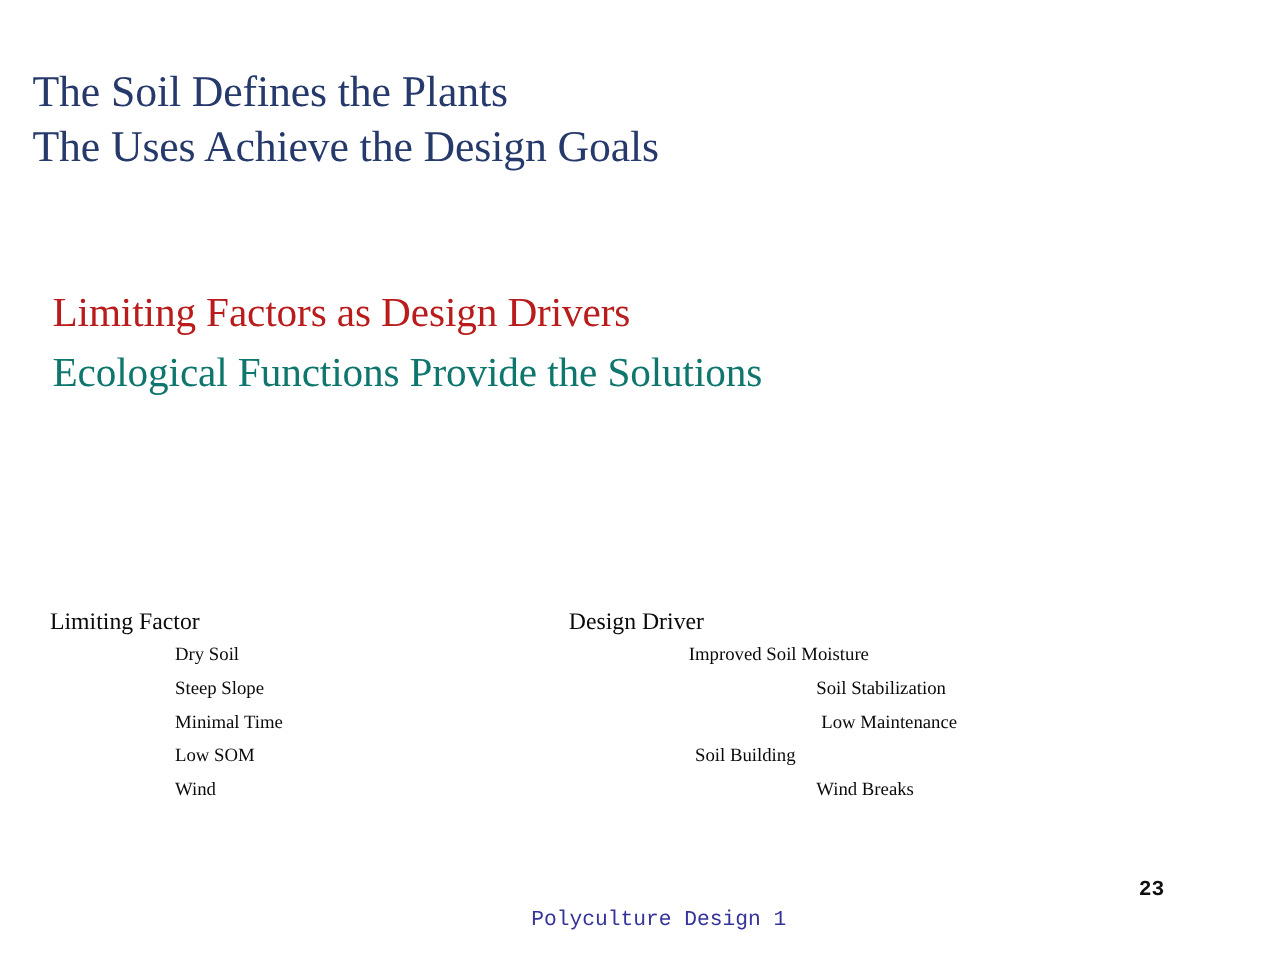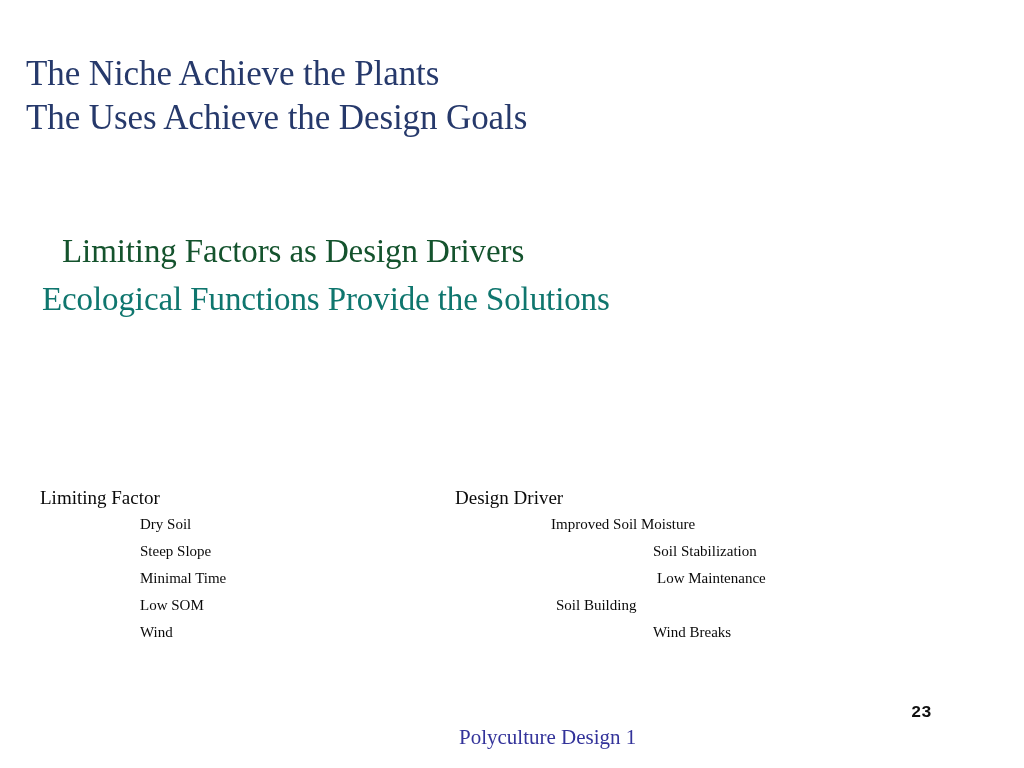--- a/index.html
+++ b/index.html
@@ -98,51 +98,50 @@
     font-family: "Liberation Serif", serif;
     font-size: 17px;
     line-height: 22px;
     color: #101010;
     white-space: nowrap;
   }
   .footer-sub {
     position: absolute;
     left: 425px;
     top: 24px;
-    font-family: Liberation Serif, serif;
-    font-size: 21px;
+    font-family: Liberation Mono, monospace;
+    font-size: 17px;
     line-height: 22px;
     color: #33339a;
     white-space: nowrap;
-    margin-left: 34px;
   }
   .footer-page {
     position: absolute;
     left: 911px;
     top: 0;
     font-family: Liberation Mono, monospace;
     font-size: 17px;
     line-height: 22px;
     font-weight: bold;
     color: #101010;
     white-space: nowrap;
   }
 </style>
 </head>
 <body>
 
 <div class="slide" style="background: rgb(255, 255, 255);">
 
   <div class="title-block">
-    <div class="title-line">The Niche Achieve the Plants</div>
+    <div class="title-line">The Soil Defines the Plants</div>
     <div class="title-line">The Uses Achieve the Design Goals</div>
   </div>
 
   <div class="subtitle-block">
-    <div class="subtitle-line red" style="color: #14532d; margin-left: 20px;">Limiting Factors as Design Drivers</div>
+    <div class="subtitle-line red" style="color: #b91c1c;">Limiting Factors as Design Drivers</div>
     <div class="subtitle-line green" style="color: #0f766e;">Ecological Functions Provide the Solutions</div>
   </div>
 
   <div class="body-block">
 
     <div class="body-col left">
       <div class="body-row">
         <span class="body-text heading" id="lcol-h" style="left: 40px;">Limiting Factor</span>
       </div>
       <div class="body-row">

